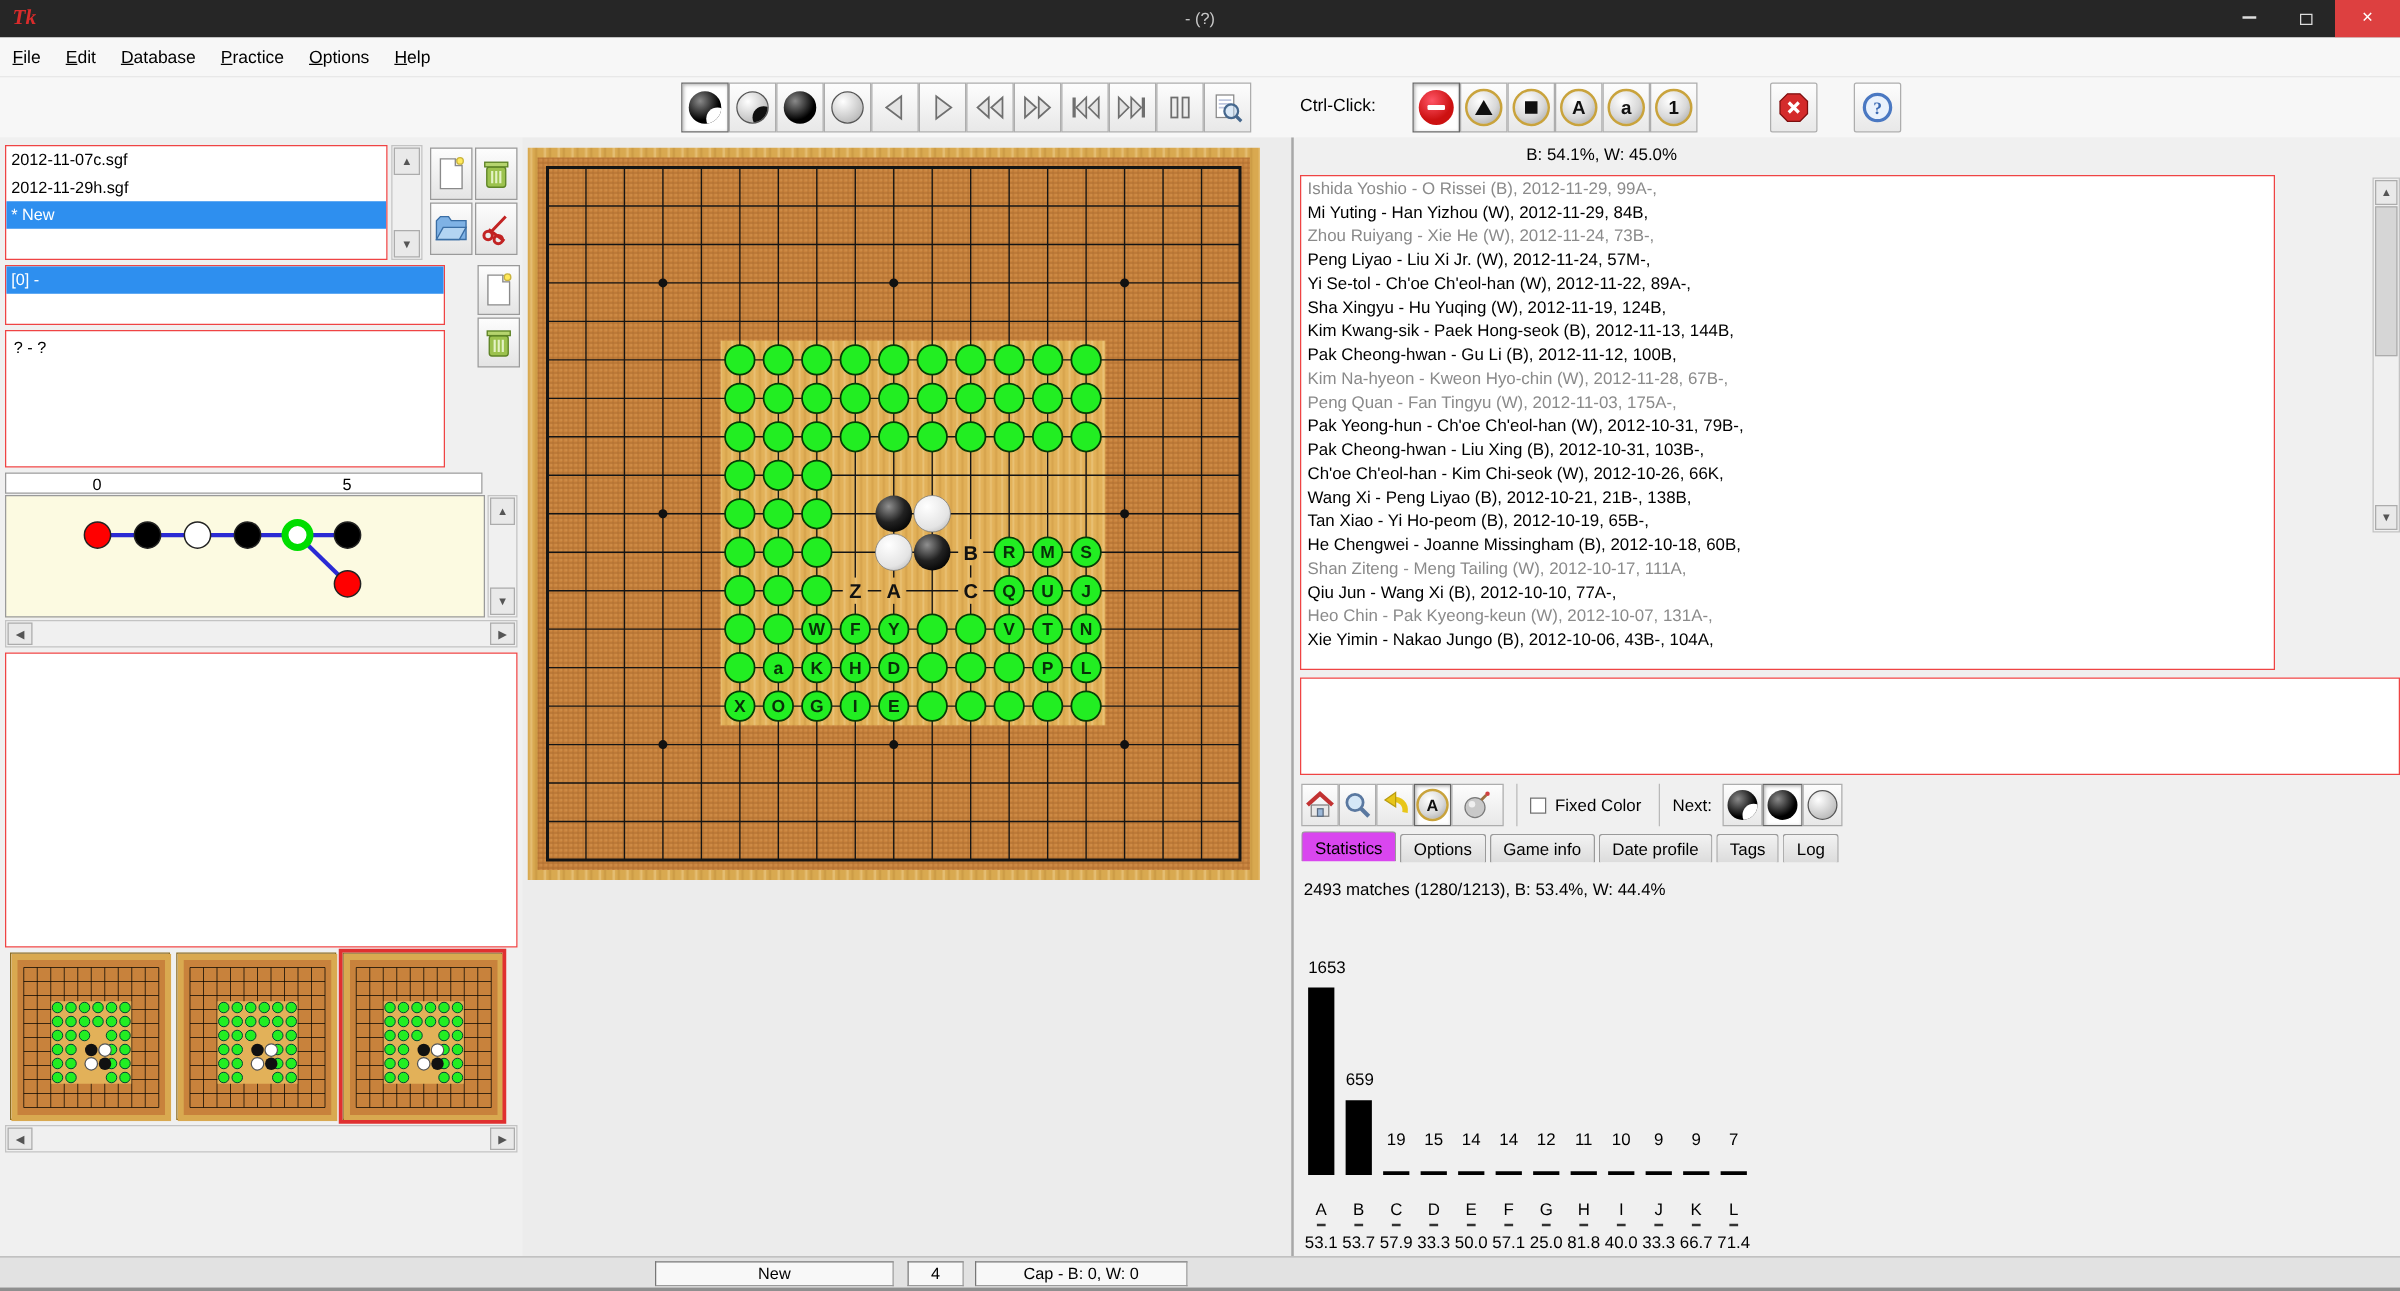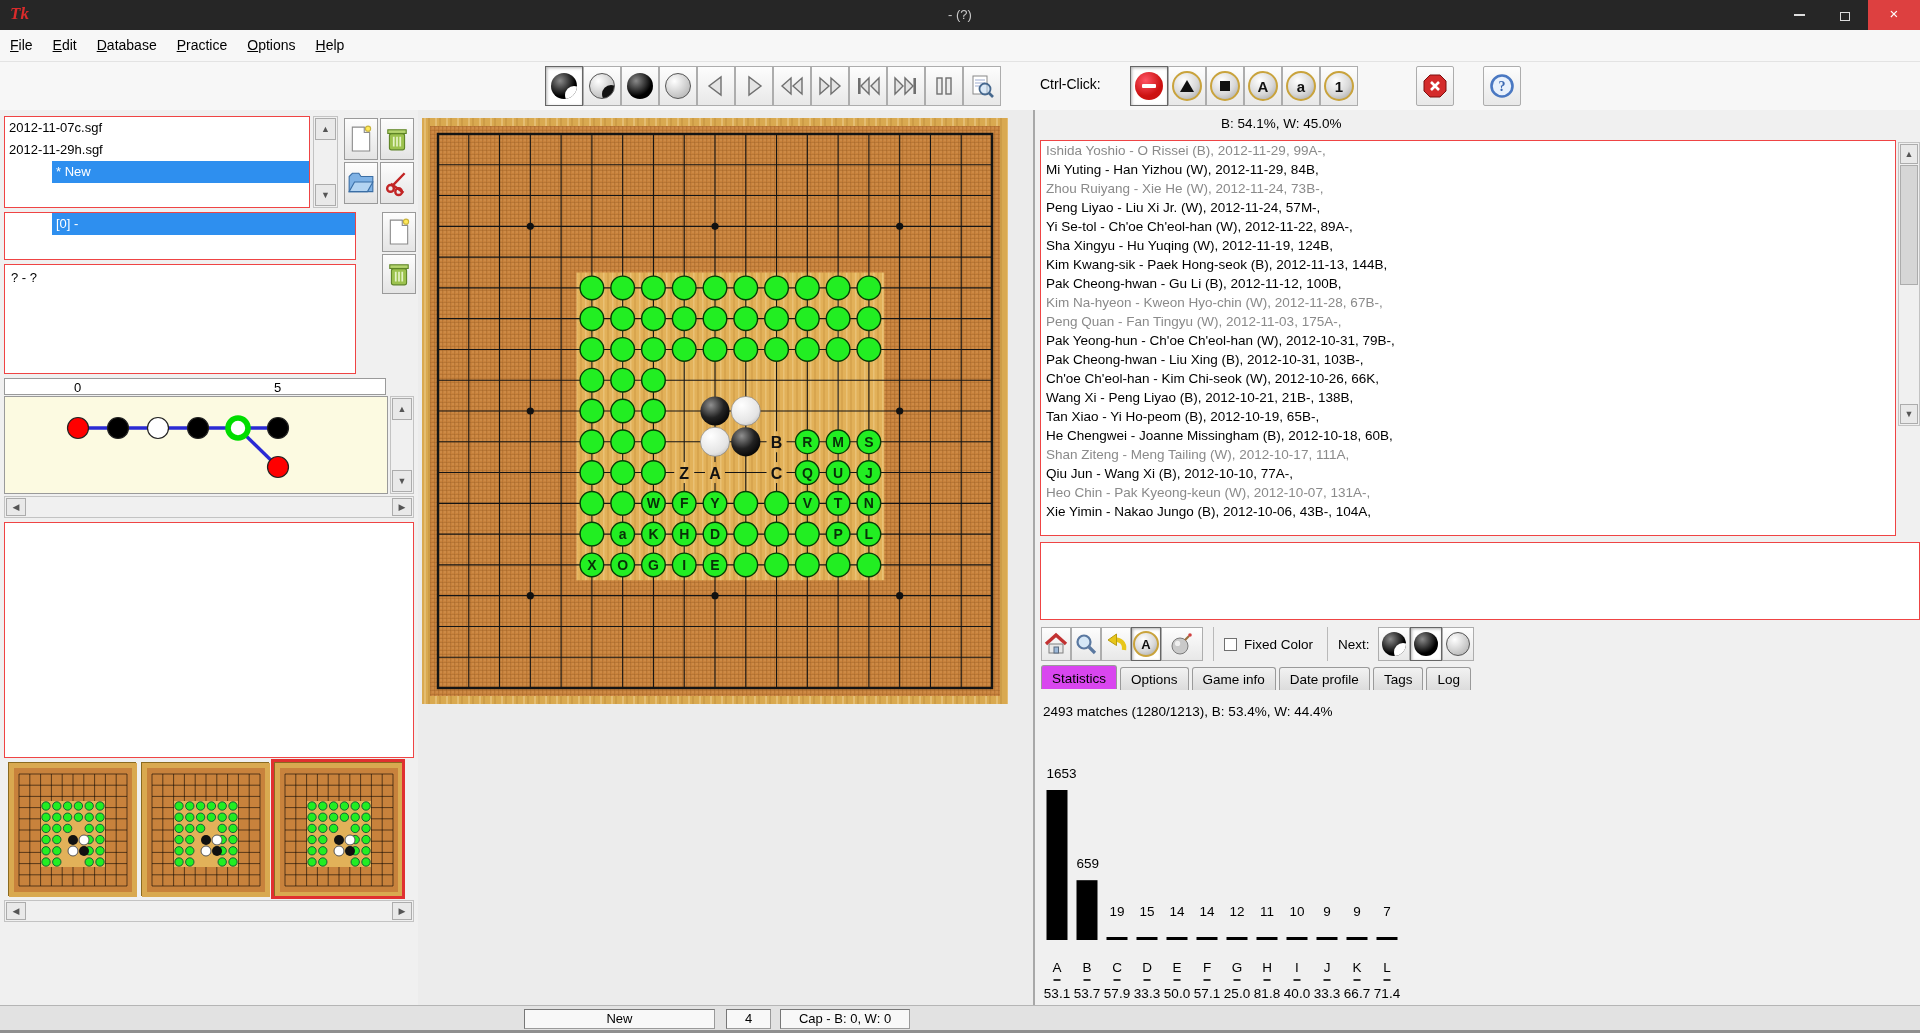--- a/index.html
+++ b/index.html
@@ -43,21 +43,21 @@
     display:flex;align-items:center;justify-content:center;}
   .noentry i{display:block;width:14px;height:4px;background:#fff;border-radius:1px;}
 
   
   .leftpanel{left:0;top:110px;width:418px;height:895px;background:#F0F0F0;}
   .centerpanel{left:418px;top:110px;width:617px;height:895px;background:#ECECEC;border-right:2px solid #A8A8A8;}
   .rightpanel{left:1037px;top:110px;width:883px;height:895px;background:#F0F0F0;}
 
   .listbox{background:#fff;border:1px solid #ef4444;overflow:hidden;}
   .lrow{height:22px;line-height:22px;padding-left:4px;white-space:nowrap;font-size:13px;}
-  .lrow.sel{background:#2E8FEF;color:#fff;margin-left:47px;}
+  .lrow.sel{background:#2E8FEF;color:#fff;}
   .scrolltrack{background:#F0F0F0;border:1px solid #C3C3C3;}
   .sarrow{position:absolute;background:#E9E9E9;border:1px solid #ACACAC;color:#555;
     text-align:center;font-size:9px;display:flex;align-items:center;justify-content:center;}
   .tkiconbtn{border:1px solid #9A9A9A;background:linear-gradient(#FDFDFD,#E4E4E4);
     display:flex;align-items:center;justify-content:center;}
 
   .treestrip{background:#fff;border:1px solid #9a9a9a;font-size:13px;}
   .treecanvas{background:#FCFAE1;border:1px solid #9a9a9a;}
 
   .thumb{border:1px solid #8a6a20;}
@@ -680,21 +680,21 @@
           <circle cx="385.33333333333337" cy="446.8888888888889" r="11.8" fill="#22EE22" stroke="#043d04" stroke-width="1.4"></circle>
           <circle cx="416.11111111111114" cy="446.8888888888889" r="11.8" fill="#22EE22" stroke="#043d04" stroke-width="1.4"></circle>
           <circle cx="446.8888888888889" cy="446.8888888888889" r="11.8" fill="#22EE22" stroke="#043d04" stroke-width="1.4"></circle>
         </svg></div>
   </div>
 
   <div class="abs rightpanel">
     <div class="abs" style="left:42px;top:6px;font-size:13.5px;margin-top:36px;">2462 games</div>
     <div class="abs" style="left:184px;top:6px;font-size:13.5px;">B: 54.1%, W: 45.0%</div>
 
-    <div class="abs listbox" style="left:3px;top:30px;width:856px;height:396px;" id="gamelist">
+    <div class="abs listbox" style="left:3px;top:30px;width:780px;height:396px;" id="gamelist">
         <div class="gamerow dim">Ishida Yoshio - O Rissei (B), 2012-11-29, 99A-,</div>
         <div class="gamerow">Mi Yuting - Han Yizhou (W), 2012-11-29, 84B,</div>
         <div class="gamerow dim">Zhou Ruiyang - Xie He (W), 2012-11-24, 73B-,</div>
         <div class="gamerow">Peng Liyao - Liu Xi Jr. (W), 2012-11-24, 57M-,</div>
         <div class="gamerow">Yi Se-tol - Ch'oe Ch'eol-han (W), 2012-11-22, 89A-,</div>
         <div class="gamerow">Sha Xingyu - Hu Yuqing (W), 2012-11-19, 124B,</div>
         <div class="gamerow">Kim Kwang-sik - Paek Hong-seok (B), 2012-11-13, 144B,</div>
         <div class="gamerow">Pak Cheong-hwan - Gu Li (B), 2012-11-12, 100B,</div>
         <div class="gamerow dim">Kim Na-hyeon - Kweon Hyo-chin (W), 2012-11-28, 67B-,</div>
         <div class="gamerow dim">Peng Quan - Fan Tingyu (W), 2012-11-03, 175A-,</div>
@@ -829,16 +829,16 @@
           <text x="350" y="186" text-anchor="middle" font-size="13.5">7</text>
           <text x="350" y="242" text-anchor="middle" font-size="13.5">L</text>
           <rect x="346.5" y="249" width="7" height="2" fill="#333"></rect>
           <text x="350" y="268" text-anchor="middle" font-size="13.5">71.4</text>
         </svg></div>
   </div>
 
   <div class="abs statusbar">
     <div class="statusbox" style="left:524px;width:191px;">New</div>
     <div class="statusbox" style="left:726px;width:45px;">4</div>
-    <div class="statusbox" style="left:780px;width:130px;">Cap - B: 0, W: 0</div>
+    <div class="statusbox" style="left:780px;width:170px;">Cap - B: 0, W: 0</div>
   </div>
   <div class="abs bottomedge"></div>
 </div>
 
 </body></html>

